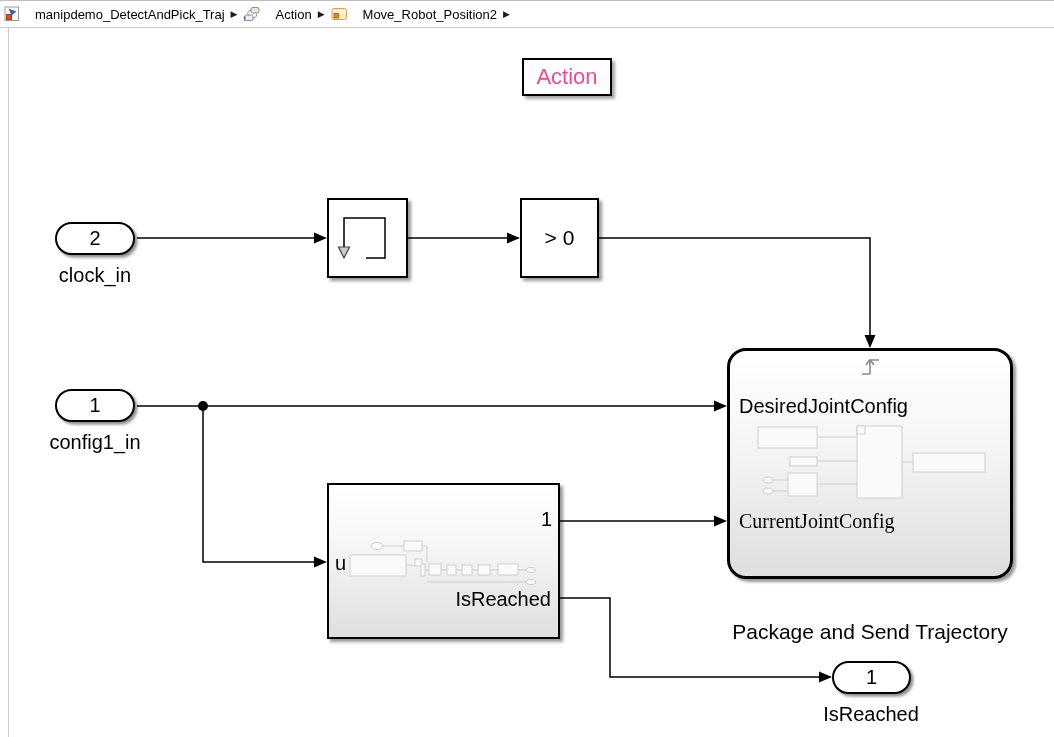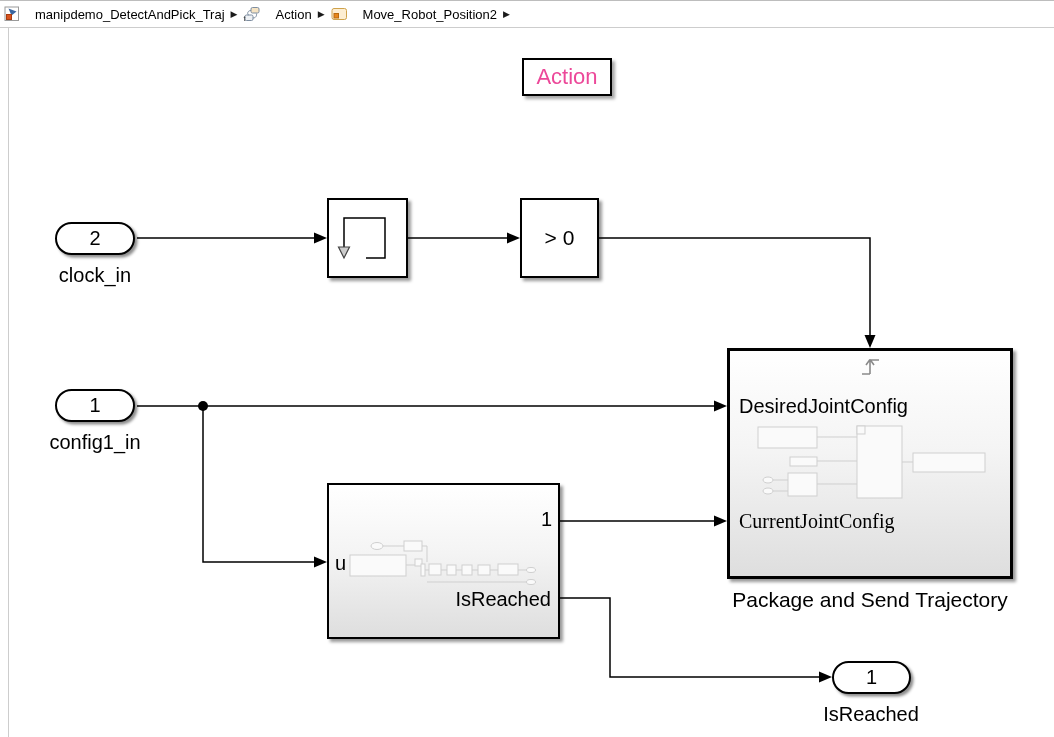--- a/index.html
+++ b/index.html
@@ -174,21 +174,21 @@
       <line x1="189" y1="85" x2="197" y2="85"></line>
       <ellipse cx="202" cy="85" rx="4.5" ry="2.5"></ellipse>
       <path d="M98,97 H197"></path>
       <ellipse cx="202" cy="97" rx="4.5" ry="2.5"></ellipse>
     </svg>
     <div class="lbl" style="left:6px; top:67px;">u</div>
     <div class="lbl" style="right:6px; top:23px; text-align:right;">1</div>
     <div class="lbl" style="right:7px; top:103px; text-align:right;">IsReached</div>
   </div>
 
-  <div class="blk grad" style="left:727px; top:348px; width:286px; height:231px; border-width:3px;">
+  <div class="blk grad" style="left:727px; top:348px; width:286px; height:231px; border-width:3px;border-radius:19px;">
     <svg class="preview" viewBox="0 0 280 225">
       <rect x="28" y="76" width="59" height="21"></rect>
       <line x1="87" y1="86" x2="127" y2="86"></line>
       <rect x="60" y="106" width="27" height="9"></rect>
       <line x1="87" y1="110" x2="127" y2="110"></line>
       <ellipse cx="38" cy="129" rx="5" ry="3"></ellipse>
       <line x1="43" y1="129" x2="58" y2="129"></line>
       <ellipse cx="38" cy="140" rx="5" ry="3"></ellipse>
       <line x1="43" y1="140" x2="58" y2="140"></line>
       <rect x="58" y="122" width="29" height="23"></rect>
@@ -197,20 +197,20 @@
       <rect x="127" y="75" width="8" height="8"></rect>
       <line x1="172" y1="111" x2="183" y2="111"></line>
       <rect x="183" y="102" width="72" height="19"></rect>
     </svg>
     <svg style="position:absolute; left:129px; top:4px;" width="24" height="22" viewBox="0 0 24 22">
       <path d="M3,19 H11 M11,19 V5 M7,10 L11,4.5 M15,10 L11,4.5 M11,5 H20" stroke="#8a8a8a" stroke-width="1.6" fill="none"></path>
     </svg>
     <div class="lbl" style="left:9px; top:44px;">DesiredJointConfig</div>
     <div class="lbl" style="left:9px; top:159px;font-family:Liberation Serif, serif;">CurrentJointConfig</div>
   </div>
-  <div class="caption" style="left:690px; top:588px; width:360px;">Package and Send Trajectory</div>
+  <div class="caption" style="left:690px; top:620px; width:360px;">Package and Send Trajectory</div>
 
   <div class="pill" style="left:832px; top:661px; width:79px; height:33px;">
     <span>1</span>
   </div>
   <div class="lbl center" style="left:796px; top:703px; width:150px;">IsReached</div>
 
 </div>
 
 </body></html>

